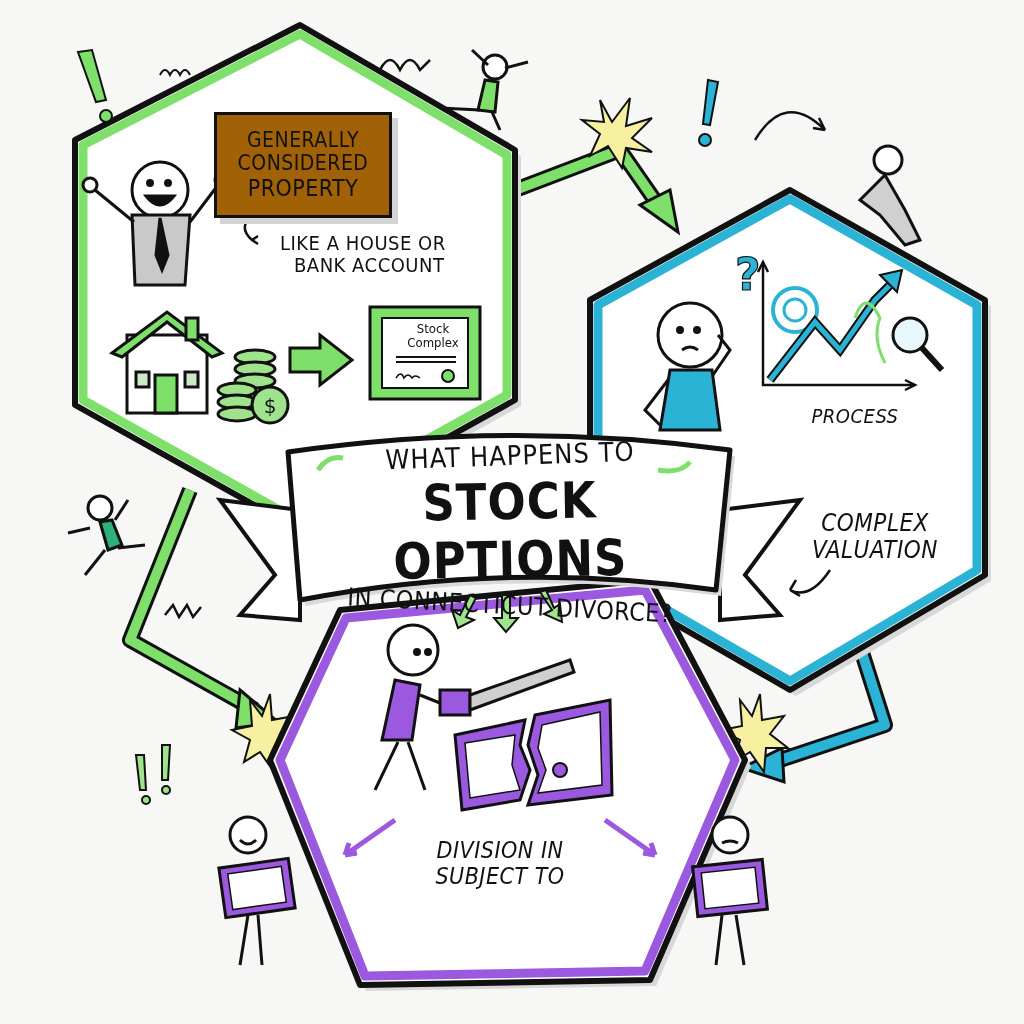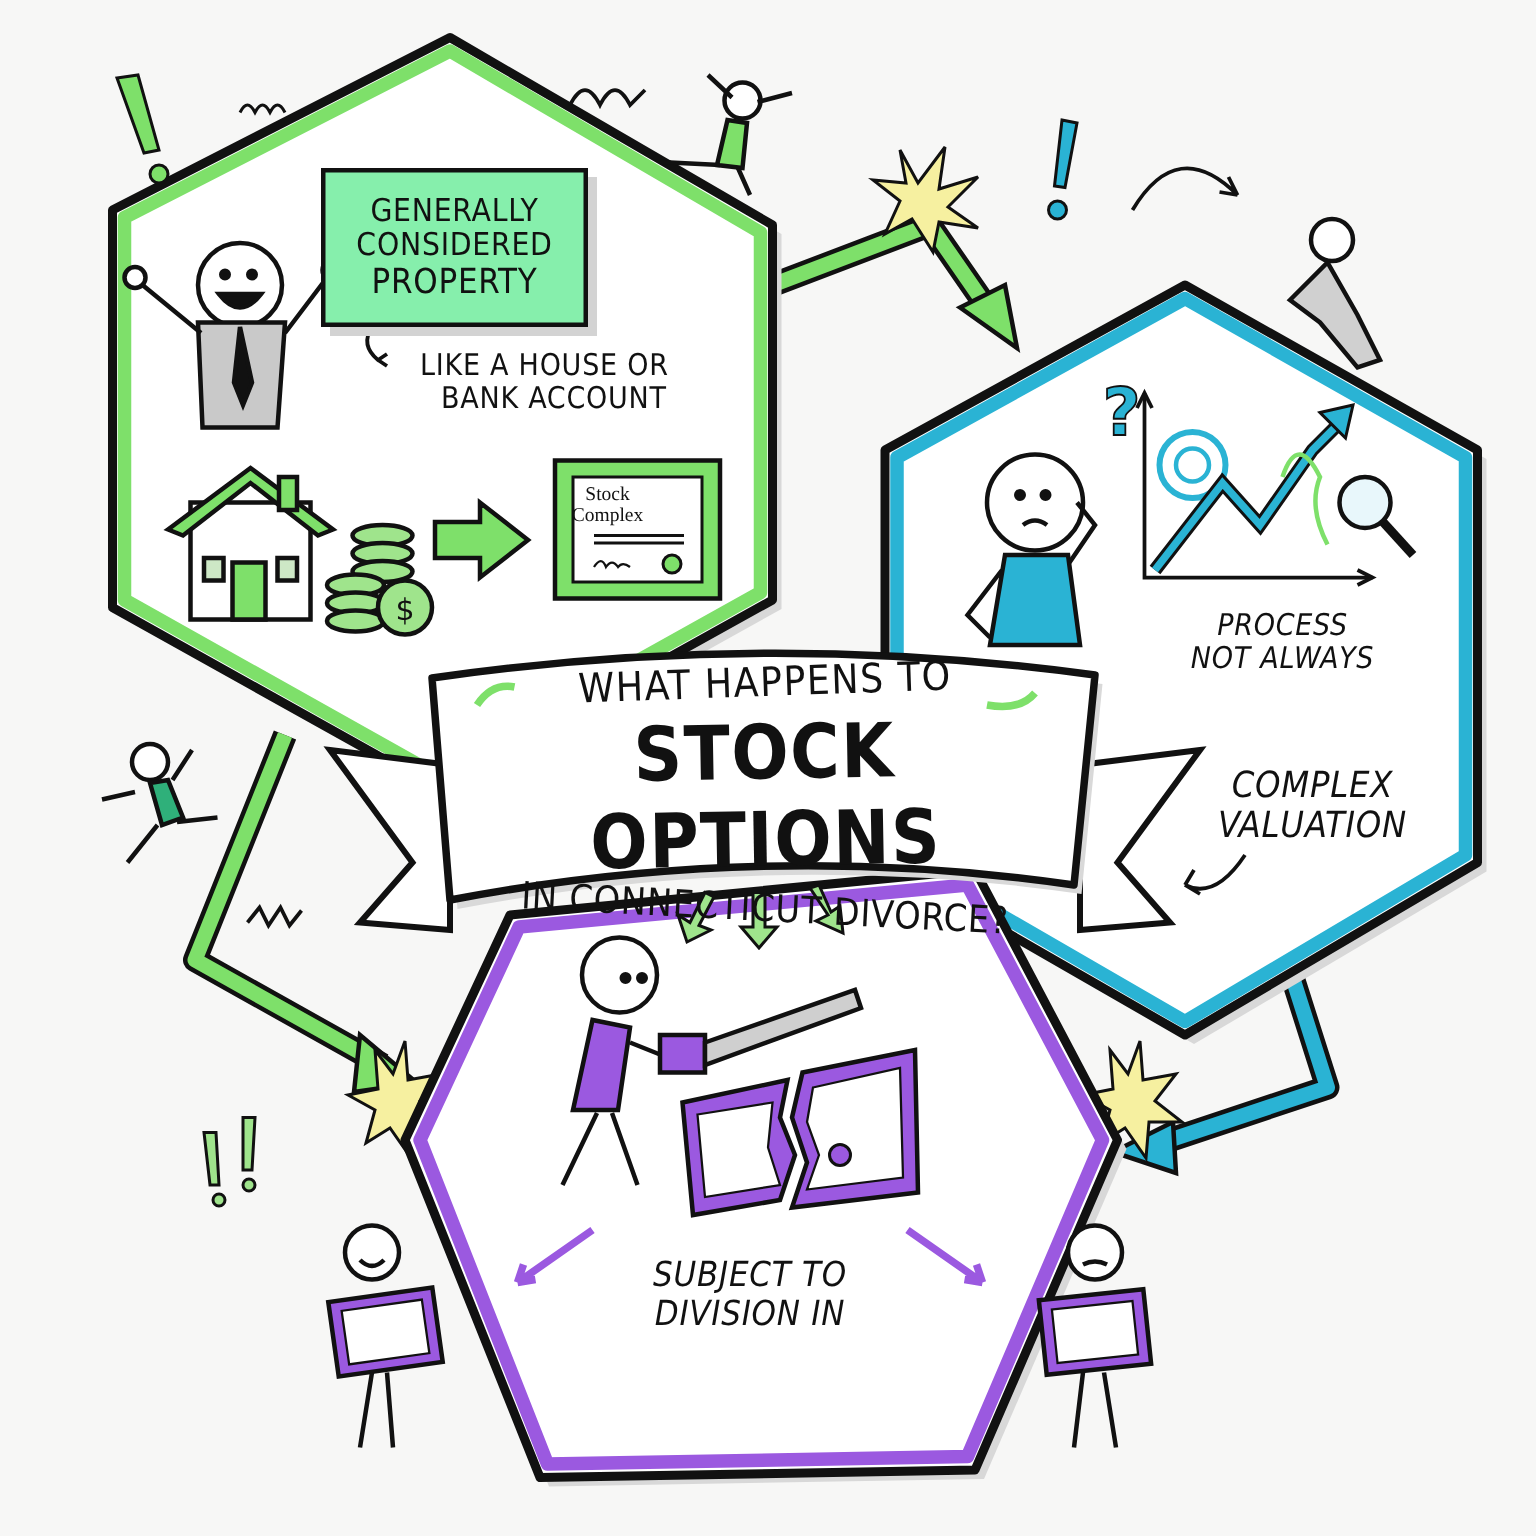--- a/index.html
+++ b/index.html
@@ -14,21 +14,21 @@
       position: absolute;
       font-family: "DejaVu Sans Condensed", "DejaVu Sans", sans-serif;
       color: #111;
       text-transform: uppercase;
       line-height: 1.12;
       letter-spacing: 0.5px;
     }
     .center { text-align: center; font-style: italic; }
     .sign-box {
       position: absolute; left: 214px; top: 112px; width: 172px; height: 100px;
-      background: #86efac; border: 3px solid #111; box-shadow: 6px 6px 0 #d3d3d3;
+      background: #a16207; border: 3px solid #111; box-shadow: 6px 6px 0 #d3d3d3;
       display: flex; align-items: center; justify-content: center;
     }
     .sign-box .lbl { position: static; font-size: 21px; text-align: center; }
     .banner-title {
       position: absolute; left: 300px; top: 440px; width: 420px; text-align: center;
       font-family: "DejaVu Sans Condensed", "DejaVu Sans", sans-serif;
       text-transform: uppercase; color: #111;
     }
     .banner-title .l1 { font-size: 27px; letter-spacing: 1px; display: block; transform: rotate(-2deg); }
     .banner-title .l2 { font-size: 50px; font-weight: bold; display: block; letter-spacing: 1px; margin-top: 2px; transform: rotate(-1deg); }
@@ -252,37 +252,36 @@
     <div>considered</div>
     <div style="font-size:23px">property</div>
   </div>
 </div>
 
 <div class="lbl" style="left:280px; top:232px; font-size:20px;">
   <div>Like a house or</div>
   <div style="margin-left:14px">bank account</div>
 </div>
 
-<div class="cert-text" style="left:372px; top:322px; width:66px;font-family:Liberation Serif, serif;">
+<div class="cert-text" style="left:400px; top:322px; width:66px;">
   <div>Stock</div>
   <div>Complex</div>
 </div>
 
 <div class="lbl center" style="left:750px; top:405px; width:210px; font-size:20px;">
   <div>Process</div>
-  <div>not always</div>
 </div>
 
 <div class="lbl center" style="left:800px; top:510px; width:150px; font-size:24px;">
   <div>Complex</div>
   <div>valuation</div>
 </div>
 
 <div class="banner-title">
   <span class="l1">What happens to</span>
   <span class="l2">Stock Options</span>
   <span class="l3">in Connecticut Divorce?</span>
 </div>
 
 <div class="lbl center" style="left:390px; top:838px; width:220px; font-size:23px;">
+  <div>division in</div>
   <div>Subject to</div>
-  <div>division in</div>
 </div>
 
 </body></html>

